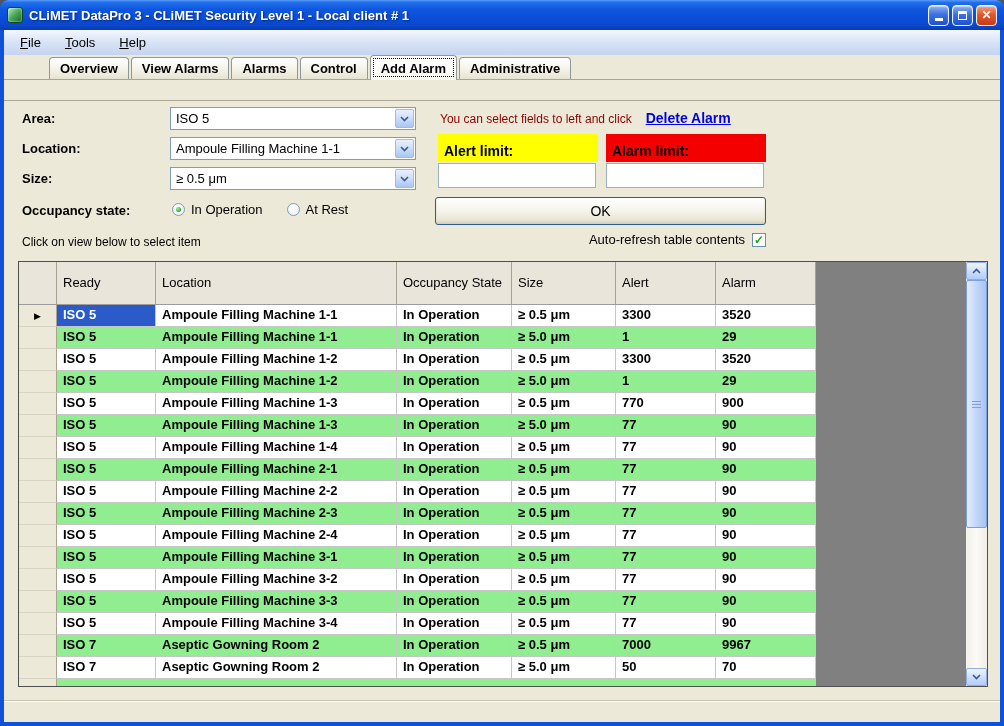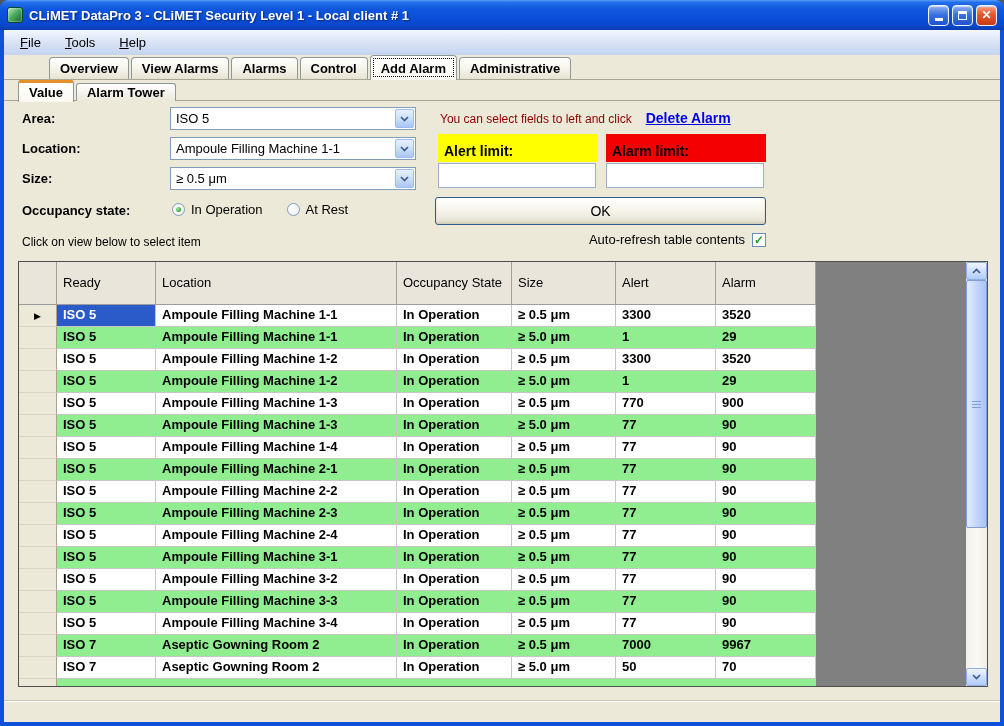--- a/index.html
+++ b/index.html
@@ -156,24 +156,20 @@
     <div class="tabs">
         <div class="tab">Overview</div>
         <div class="tab">View Alarms</div>
         <div class="tab">Alarms</div>
         <div class="tab">Control</div>
         <div class="tab active">Add Alarm</div>
         <div class="tab">Administrative</div>
       </div>
 
     <div class="tabline2"></div>
-    <div class="subtabs">
-        <div class="subtab active">Value</div>
-        <div class="subtab">Alarm Tower</div>
-      </div>
 
     <div class="flabel" style="left:18px; top:81px;">Area:</div>
     <div class="combo" style="left:166px; top:77px;">
       <span>ISO 5</span>
       <span class="combo-arrow">
           <svg width="9" height="6">
             <path d="M1 1 L4.5 4.6 L8 1" stroke="#3a5a8c" stroke-width="1.6" fill="none"></path>
           </svg>
         </span>
     </div>

